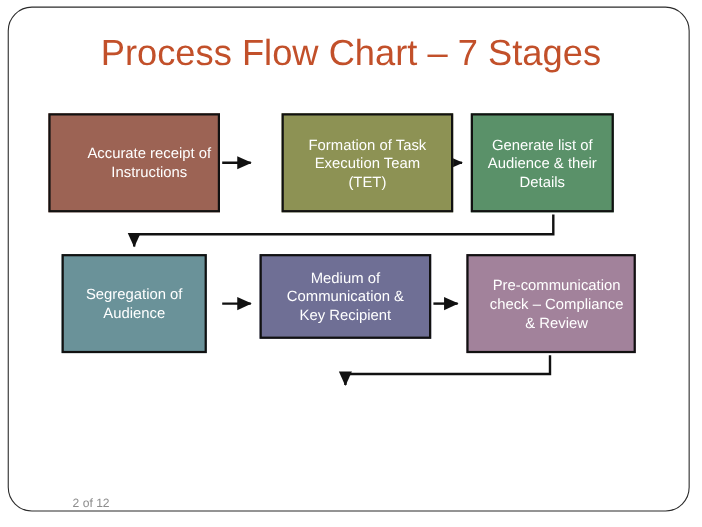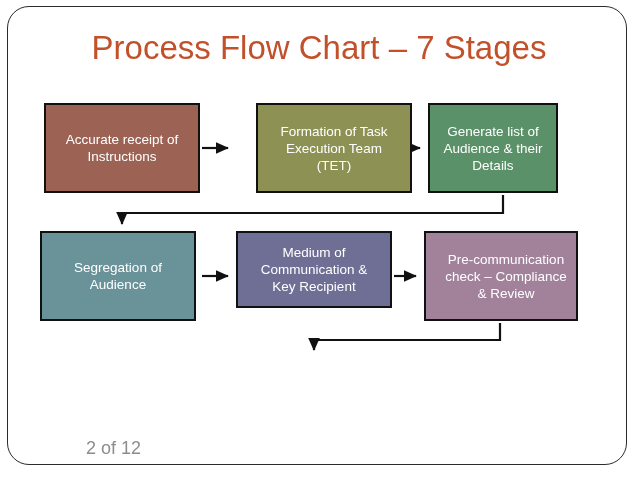--- a/index.html
+++ b/index.html
@@ -10,20 +10,21 @@
   }
   body {
     font-family: "Liberation Sans", sans-serif;
   }
   #slide {
     position: relative;
     width: 638px;
     height: 479px;
     overflow: hidden;
     background: #ffffff;
+    border-radius: 25px;
   }
   #slide-frame {
     position: absolute;
     left: 7px;
     top: 6px;
     width: 620px;
     height: 459px;
     border: 1.4px solid #2b2b2b;
     border-radius: 22px;
     box-sizing: border-box;
@@ -53,25 +54,24 @@
     align-items: center;
     justify-content: center;
     text-align: center;
     padding: 2px 6px;
     font-family: "Liberation Sans", sans-serif;
   }
   .node span { display: block; white-space: pre-line; }
   #page-number {
     position: absolute;
     left: 66px;
-    top: 438px;
-    font-size: 18px;
+    top: 452px;
+    font-size: 11px;
     color: #8d8d8d;
     font-family: "Liberation Sans", sans-serif;
-    margin-left: 20px;
   }
   svg#connectors {
     position: absolute;
     left: 0;
     top: 0;
     width: 638px;
     height: 479px;
     pointer-events: none;
   }
 </style>
@@ -109,38 +109,38 @@
 
     <g>
       <path d="M394,276 L416,276" stroke="#111111" stroke-width="2.2" fill="none" marker-end="url(#arrowhead)"></path>
     </g>
 
     <g>
       <path d="M500,323 L500,340 L314,340 L314,350" stroke="#111111" stroke-width="2.2" fill="none" marker-end="url(#arrowhead)"></path>
     </g>
   </svg>
 
-  <div class="node" style="left: 44px; top: 103px; width: 156px; height: 90px; background: rgb(156, 99, 84); border-color: rgb(17, 17, 17); color: rgb(255, 255, 255);">
+  <div class="node" style="left: 44px; top: 103px; width: 156px; height: 90px; background: rgb(156, 99, 84); border-color: rgb(17, 17, 17); color: rgb(255, 255, 255); justify-content: flex-end;">
     <span>Accurate receipt of
 Instructions</span>
   </div>
 
   <div class="node" style="left: 236px; top: 103px; width: 156px; height: 90px; background: rgb(141, 146, 84); border-color: rgb(17, 17, 17); color: rgb(255, 255, 255); margin-left: 20px;">
     <span>Formation of Task
 Execution Team
 (TET)</span>
   </div>
 
   <div class="node" style="left: 428px; top: 103px; width: 130px; height: 90px; background: rgb(90, 145, 105); border-color: rgb(17, 17, 17); color: rgb(255, 255, 255);">
     <span>Generate list of
 Audience &amp; their
 Details</span>
   </div>
 
-  <div class="node" style="left: 40px; top: 231px; width: 156px; height: 90px; background: rgb(106, 146, 153); border-color: rgb(17, 17, 17); color: rgb(255, 255, 255);">
+  <div class="node" style="left: 56px; top: 231px; width: 132px; height: 90px; background: rgb(106, 146, 153); border-color: rgb(17, 17, 17); color: rgb(255, 255, 255);">
     <span>Segregation of
 Audience</span>
   </div>
 
   <div class="node" style="left: 236px; top: 231px; width: 156px; height: 77px; background: rgb(111, 111, 149); border-color: rgb(17, 17, 17); color: rgb(255, 255, 255);">
     <span>Medium of
 Communication &amp;
 Key Recipient</span>
   </div>
 

